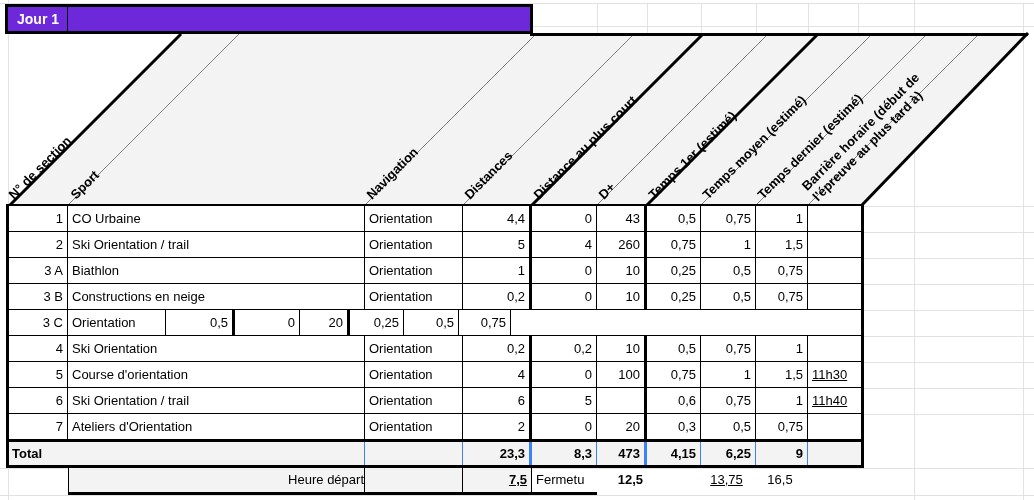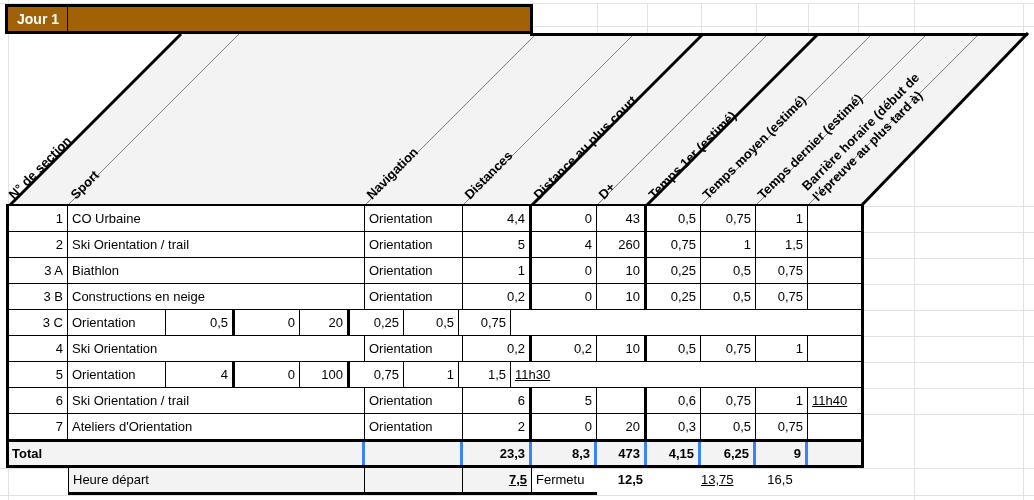--- a/index.html
+++ b/index.html
@@ -14,21 +14,21 @@
   
   .hdr-svg{position:absolute;left:0;top:0;z-index:1;}
 
   
   .hlabel{position:absolute;bottom:298px;z-index:2;font-weight:bold;font-size:13px;
           white-space:nowrap;transform:rotate(-45deg);transform-origin:0 100%;line-height:15px;}
   .hlabel.wrap2{white-space:normal;width:186px;bottom:296px;}
 
   
   .titlebar{position:absolute;left:5px;top:4px;width:528px;height:30px;border:3px solid #000;
-            background:#a16207;display:flex;z-index:2;color:#fff;font-weight:bold;font-size:14px;}
+            background:#6d28d9;display:flex;z-index:2;color:#fff;font-weight:bold;font-size:14px;}
   .titlebar .daycell{width:60px;border-right:1px solid #000;display:flex;align-items:center;padding-left:9px;}
   .titlebar .datecell{flex:1;display:flex;align-items:center;padding-left:11px;}
 
   
   .frame{position:absolute;background:#000;z-index:3;}
 
   
   .rows-host{position:absolute;left:8px;top:206px;width:853px;z-index:2;}
   .trow{display:flex;height:26px;border-bottom:1px solid #000;background:#fff;}
   .trow > div{height:100%;line-height:25px;overflow:hidden;white-space:nowrap;border-right:1px solid #000;}
@@ -39,35 +39,35 @@
   .ce{width:65px;text-align:right;padding-right:4px;}
   .cf{width:50px;text-align:right;padding-right:4px;border-right-width:3px !important;}
   .cg{width:54px;text-align:right;padding-right:4px;}
   .ch{width:55px;text-align:right;padding-right:4px;}
   .ci{width:52px;text-align:right;padding-right:4px;}
   .cj{width:53px;padding-left:4px;border-right:none !important;text-decoration:underline;}
 
   
   .total-row{position:absolute;left:8px;top:442px;width:853px;height:23px;display:flex;
              background:#f3f3f3;font-weight:bold;z-index:2;}
-  .total-row > div{height:100%;line-height:23px;overflow:hidden;white-space:nowrap;border-right:3px solid #3b82f6;}
+  .total-row > div{height:100%;line-height:23px;overflow:hidden;white-space:nowrap;border-right:1px solid #3b82f6;}
   .ct-ab{width:357px;padding-left:4px;text-align:left;}
 
   
   .foot-row{position:absolute;left:8px;top:468px;width:853px;height:24px;display:flex;z-index:2;}
   .foot-row > div{height:100%;line-height:24px;overflow:hidden;white-space:nowrap;}
-  .fgray{background:#f3f3f3;border-right:1px solid #000;}
+  .fgray{background:#f3f3f3;border-right:1px solid #000;text-align:right;}
   .f-a{width:60px;}
   .f-b{width:297px;padding-left:4px;border-left:1px solid #000;}
   .f-c{width:98px;}
   .f-d{width:69px;text-align:right;padding-right:4px;font-weight:bold;text-decoration:underline;}
   .f-e{width:65px;padding-left:4px;}
   .f-f{width:50px;text-align:right;padding-right:4px;font-weight:bold;}
   .f-g{width:54px;text-align:right;padding-right:4px;margin-top:47px;}
-  .f-h{width:55px;text-align:left;padding-right:4px;text-decoration:underline;}
+  .f-h{width:55px;text-align:center;padding-right:4px;text-decoration:underline;}
   .f-i{width:52px;text-align:center;padding-right:4px;}
   .f-j{width:53px;}
 </style>
 </head>
 <body>
 
 <div class="sheet">
 
   <div>
     <div class="grid-h" style="left:0;top:3px;width:1034px;"></div>
@@ -203,20 +203,21 @@
     <div class="ce">0,2</div>
     <div class="cf">10</div>
     <div class="cg">0,5</div>
     <div class="ch">0,75</div>
     <div class="ci">1</div>
     <div class="cj"></div>
   </div>
 
   <div class="trow">
     <div class="ca">5</div>
+    <div class="cb">Course d'orientation</div>
     <div class="cc">Orientation</div>
     <div class="cd">4</div>
     <div class="ce">0</div>
     <div class="cf">100</div>
     <div class="cg">0,75</div>
     <div class="ch">1</div>
     <div class="ci">1,5</div>
     <div class="cj">11h30</div>
   </div>
 

